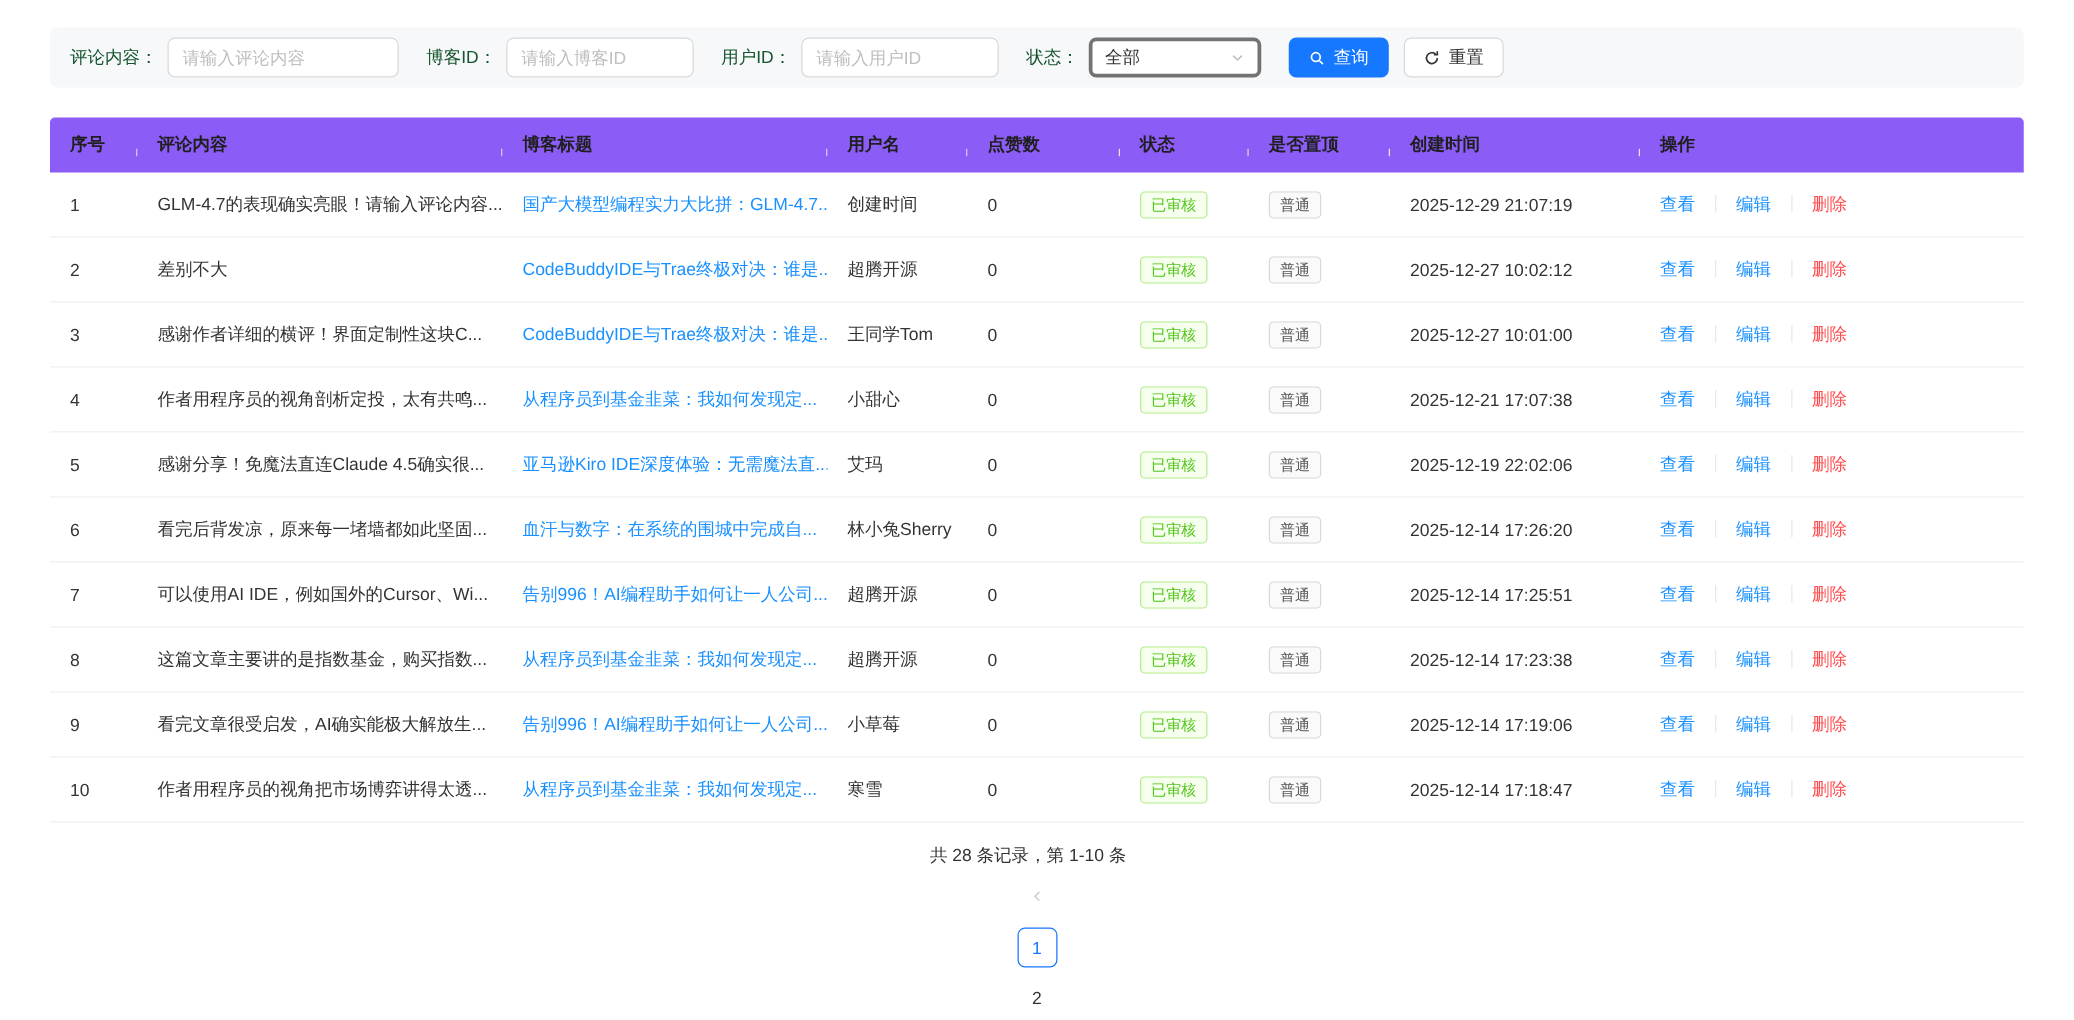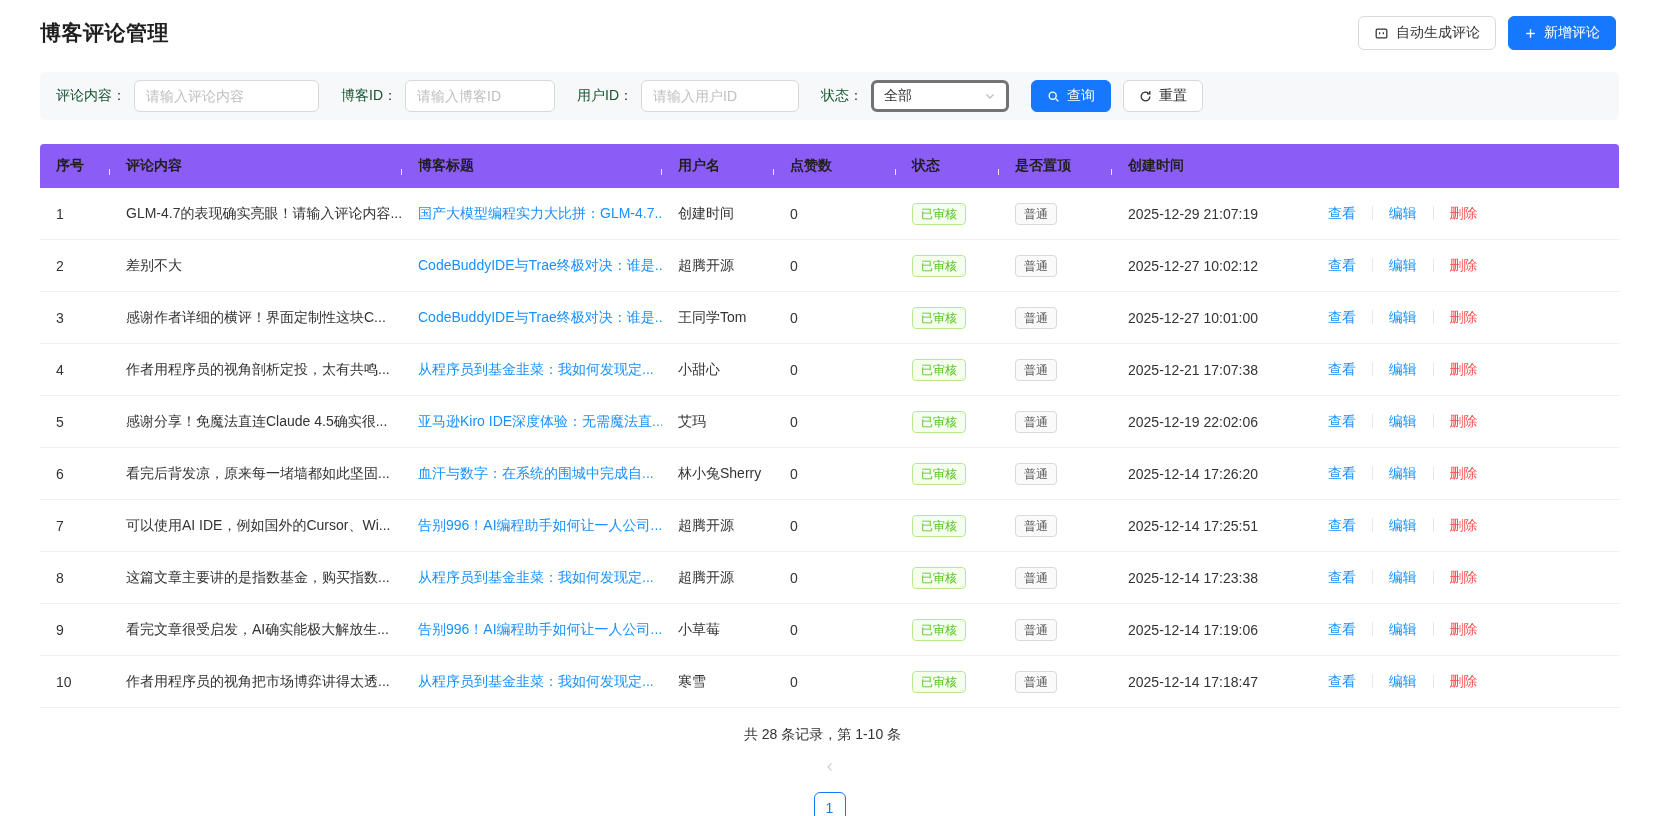--- a/index.html
+++ b/index.html
@@ -86,44 +86,20 @@
   .pg-size span{font-size:13px;color:#333;}
   .pg-jump{display:flex;align-items:center;gap:8px;margin-left:10px;}
   .pg-jump-input{width:48px;height:32px;border:1px solid #d9d9d9;border-radius:6px;padding:0 6px;
                  font-size:14px;font-family:inherit;outline:none;}
 </style>
 </head>
 <body>
 
 <div class="page">
 
-  <div class="topbar">
-    <h1 class="page-title">博客评论管理</h1>
-    <div class="topbar-actions">
-      <button class="btn">
-        <span class="icn">
-          <svg width="15" height="15" viewBox="0 0 24 24" fill="none" stroke="#333" stroke-width="2">
-            <rect x="3.5" y="5" width="17" height="14" rx="2"></rect>
-            <line x1="9" y1="10" x2="9" y2="13"></line>
-            <line x1="15" y1="10" x2="15" y2="13"></line>
-          </svg>
-        </span>
-        <span>自动生成评论</span>
-      </button>
-      <button class="btn btn-primary">
-        <span class="icn">
-          <svg width="13" height="13" viewBox="0 0 24 24" fill="none" stroke="#fff" stroke-width="2.5">
-            <line x1="12" y1="4" x2="12" y2="20"></line>
-              <line x1="4" y1="12" x2="20" y2="12"></line>
-          </svg>
-        </span>
-        <span>新增评论</span>
-      </button>
-    </div>
-  </div>
 
   <div class="filter-bar">
     <div class="filter-item">
       <span class="filter-label">评论内容：</span>
       <input class="txt-input inp-comment" type="text" placeholder="请输入评论内容" style="">
     </div>
     <div class="filter-item">
       <span class="filter-label">博客ID：</span>
       <input class="txt-input inp-blog" type="text" placeholder="请输入博客ID" style="">
     </div>
@@ -165,20 +141,21 @@
   <div class="table">
     <div class="trow thead">
       <div class="th col-no">序号</div>
       <div class="th col-content">评论内容</div>
       <div class="th col-blog">博客标题</div>
       <div class="th col-user">用户名</div>
       <div class="th col-likes">点赞数</div>
       <div class="th col-status">状态</div>
       <div class="th col-pinned">是否置顶</div>
       <div class="th col-created">创建时间</div>
+      <div class="th col-actions">操作</div>
     </div>
     <div class="tbody" id="table-body">
     <div class="trow">
       <div class="td col-no">1</div>
       <div class="td col-content">GLM-4.7的表现确实亮眼！请输入评论内容...</div>
       <div class="td col-blog">
         <a class="blog-link">国产大模型编程实力大比拼：GLM-4.7...</a>
       </div>
       <div class="td col-user">创建时间</div>
       <div class="td col-likes">0</div>

